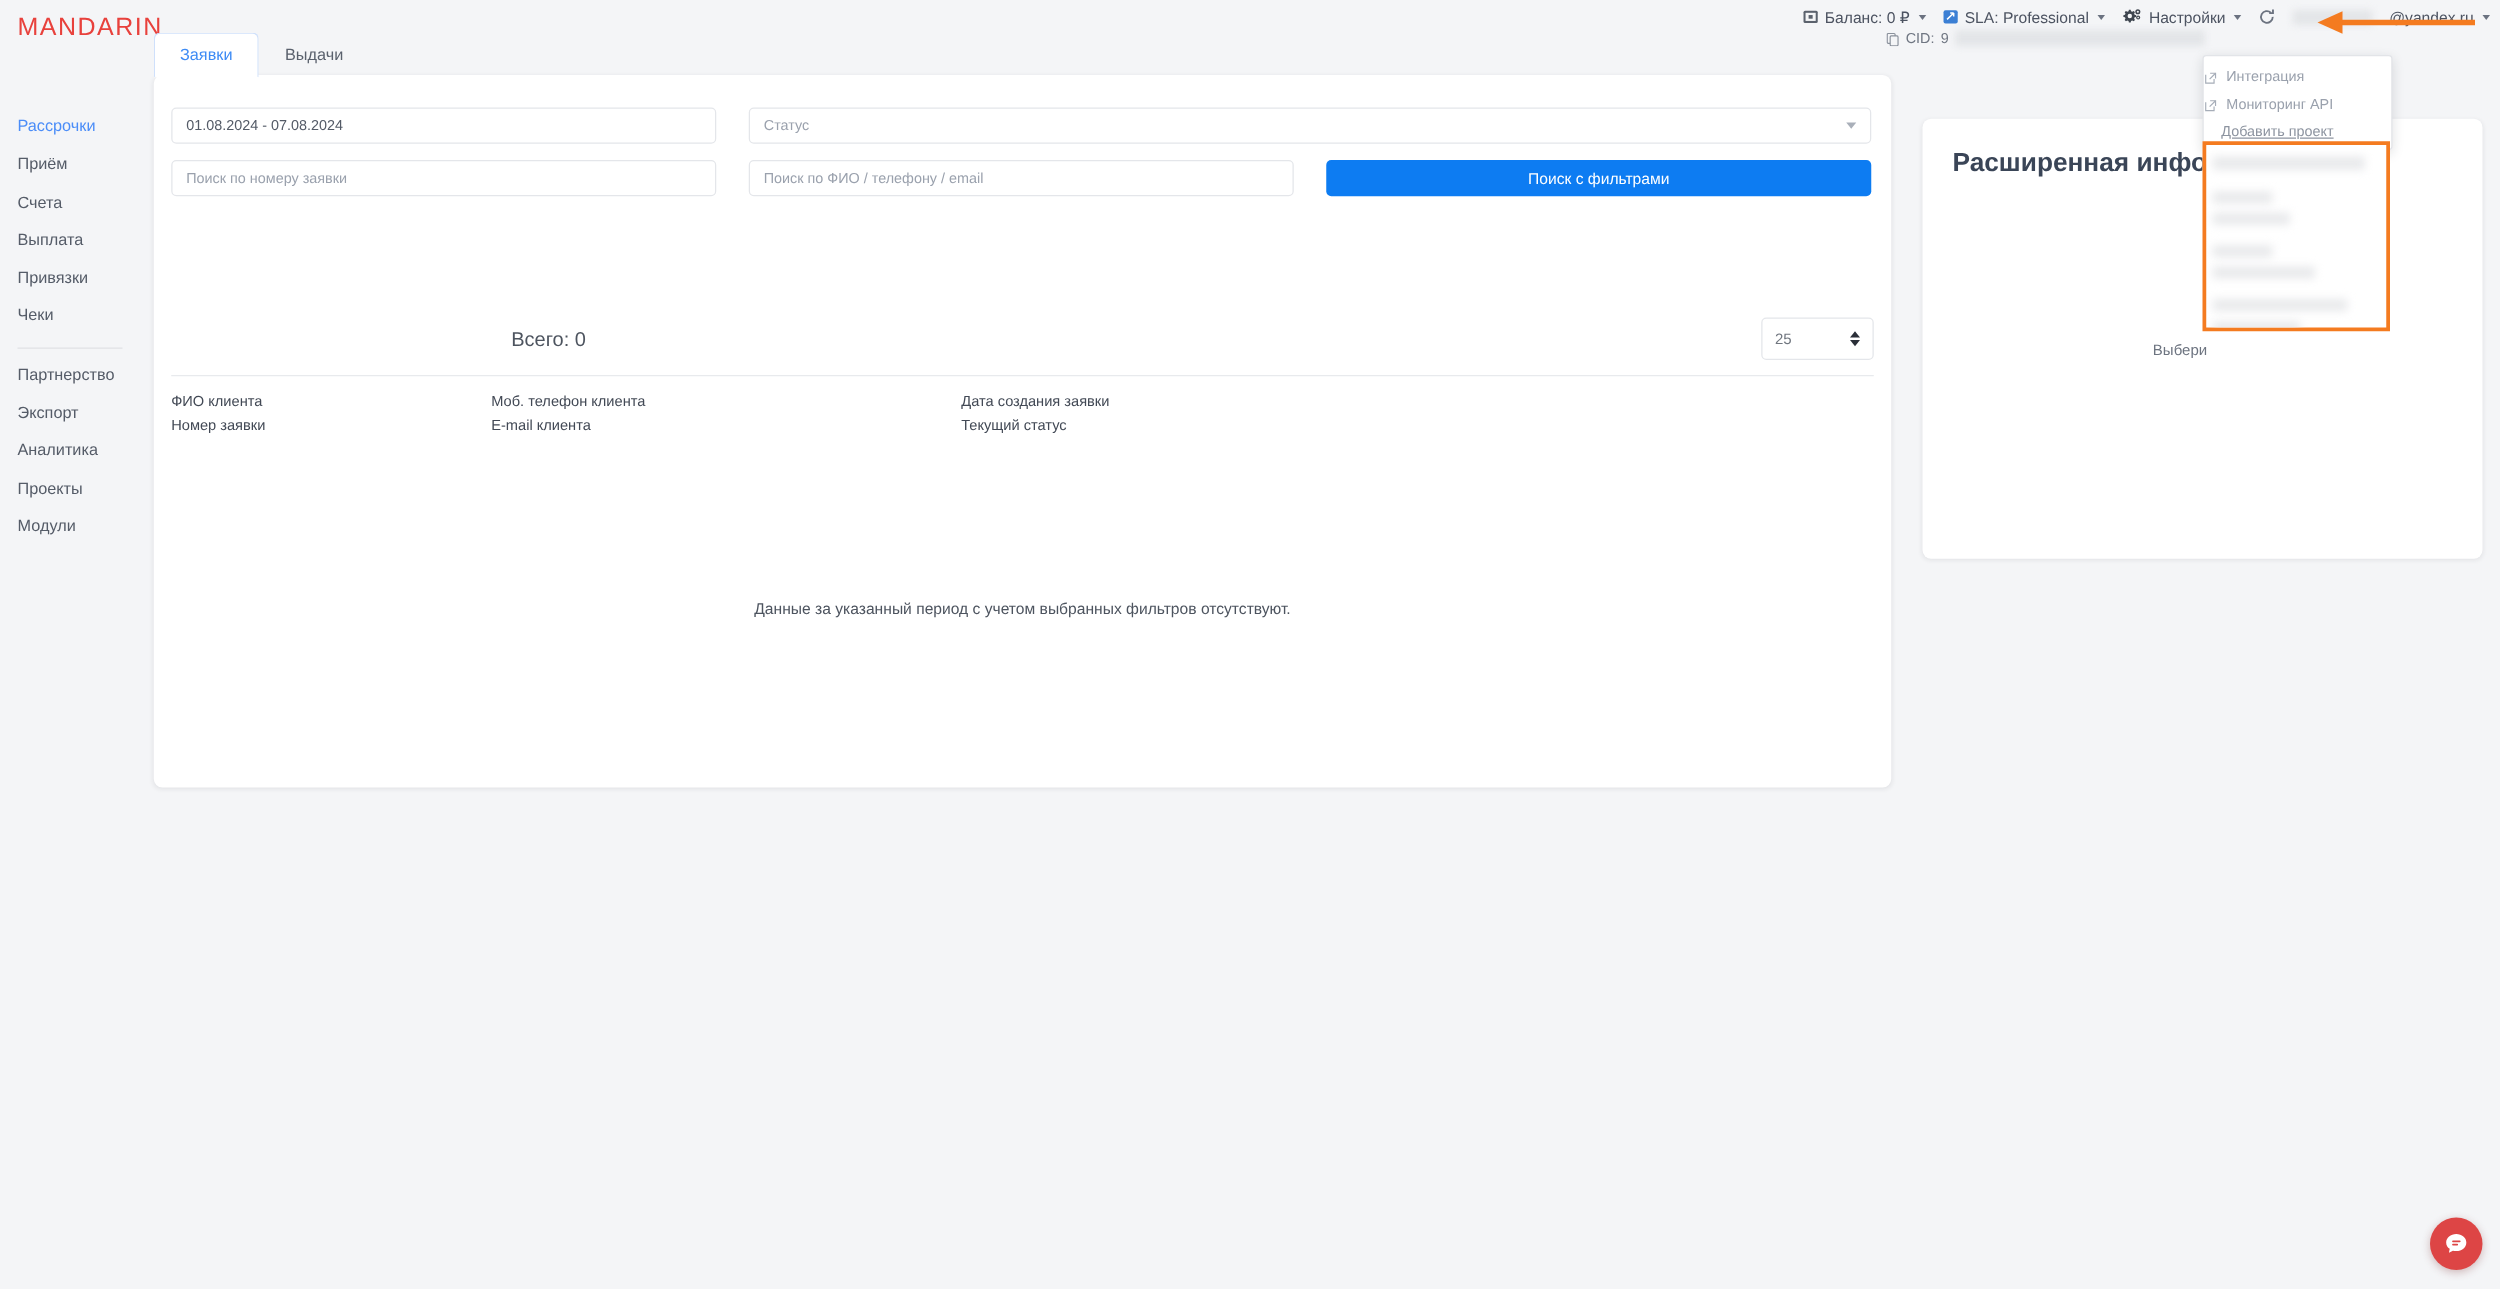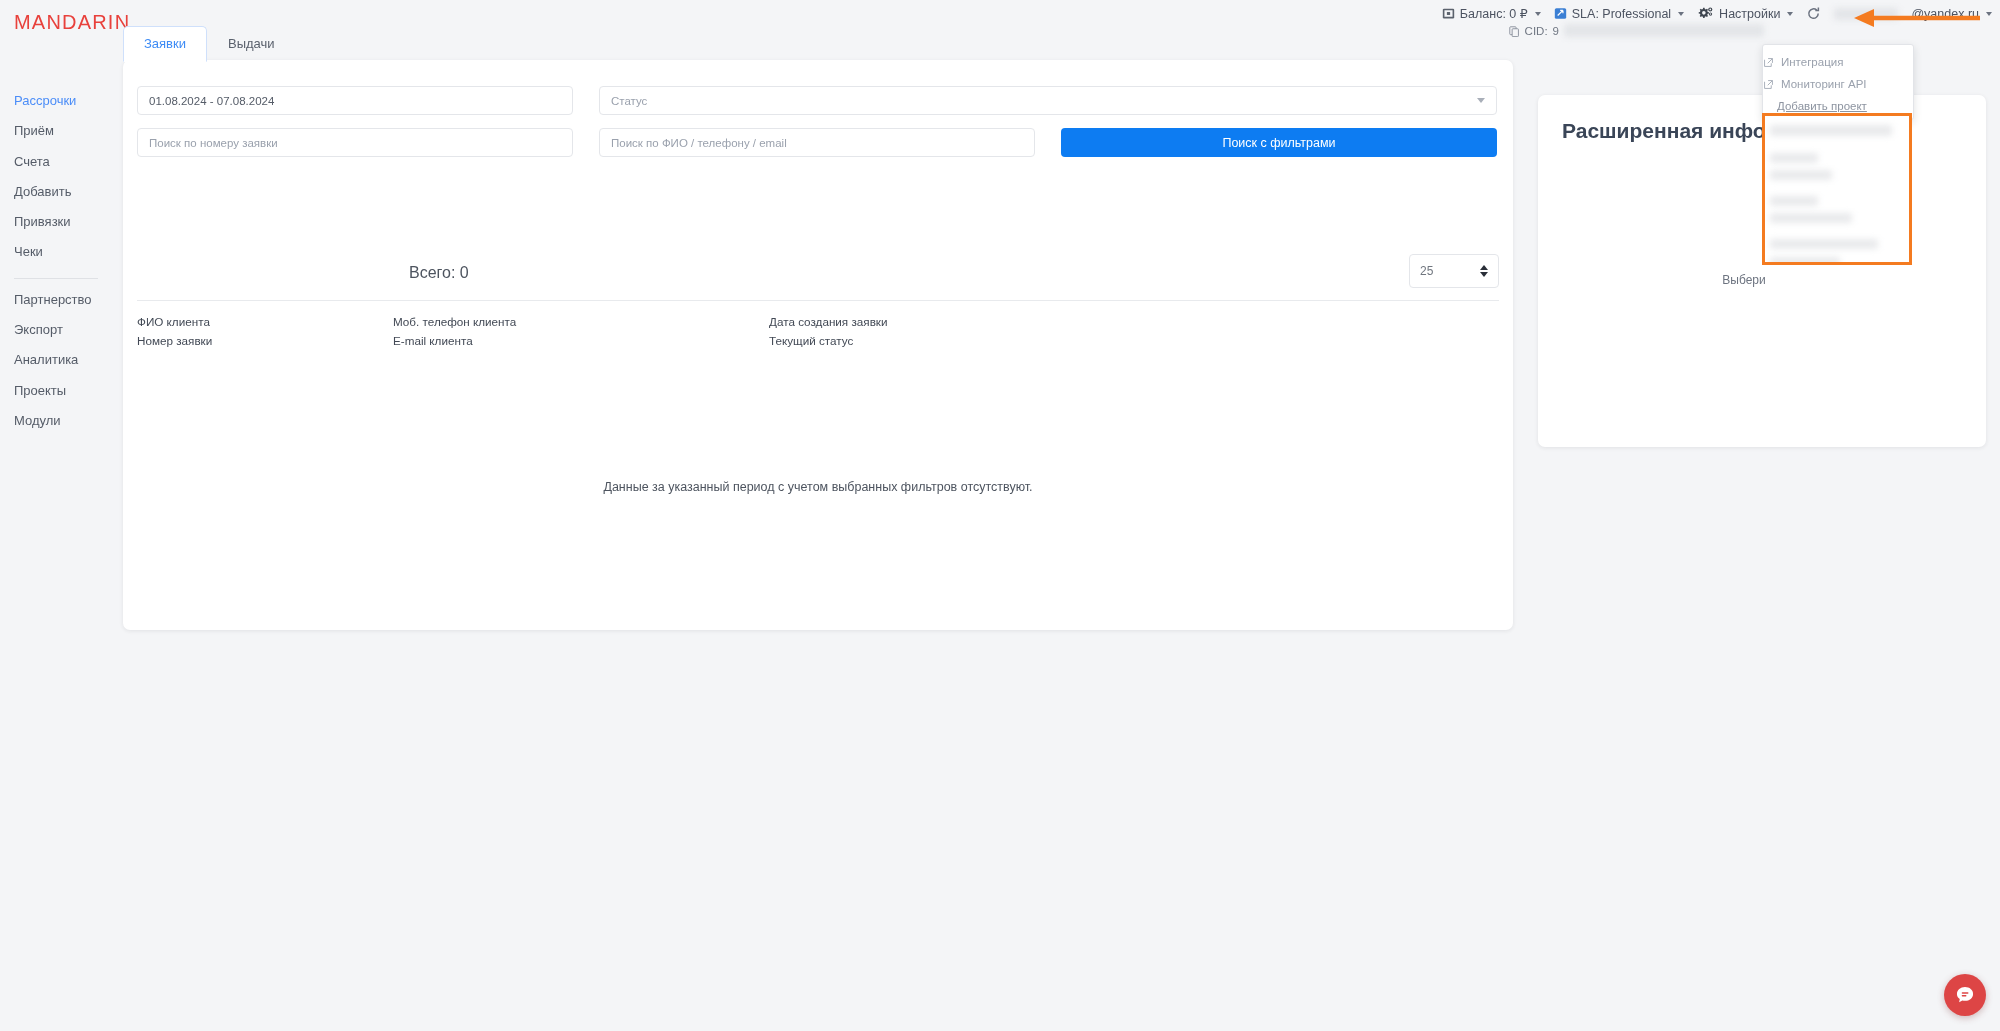--- a/index.html
+++ b/index.html
@@ -284,21 +284,21 @@
 
   <svg class="annot-arrow" width="130" height="22" viewBox="0 0 130 22">
     <path d="M128 11 L20 11" stroke="#f47b20" stroke-width="4.5" fill="none"></path>
     <path d="M2 11 L22 2 L22 20 Z" fill="#f47b20"></path>
   </svg>
 
   <nav class="sidebar">
     <a class="nav-item active">Рассрочки</a>
     <a class="nav-item">Приём</a>
     <a class="nav-item">Счета</a>
-    <a class="nav-item">Добавить</a>
+    <a class="nav-item">Выплата</a>
     <a class="nav-item">Привязки</a>
     <a class="nav-item">Чеки</a>
     <div class="nav-sep"></div>
     <a class="nav-item">Партнерство</a>
     <a class="nav-item">Экспорт</a>
     <a class="nav-item">Аналитика</a>
     <a class="nav-item">Проекты</a>
     <a class="nav-item">Модули</a>
   </nav>
 

